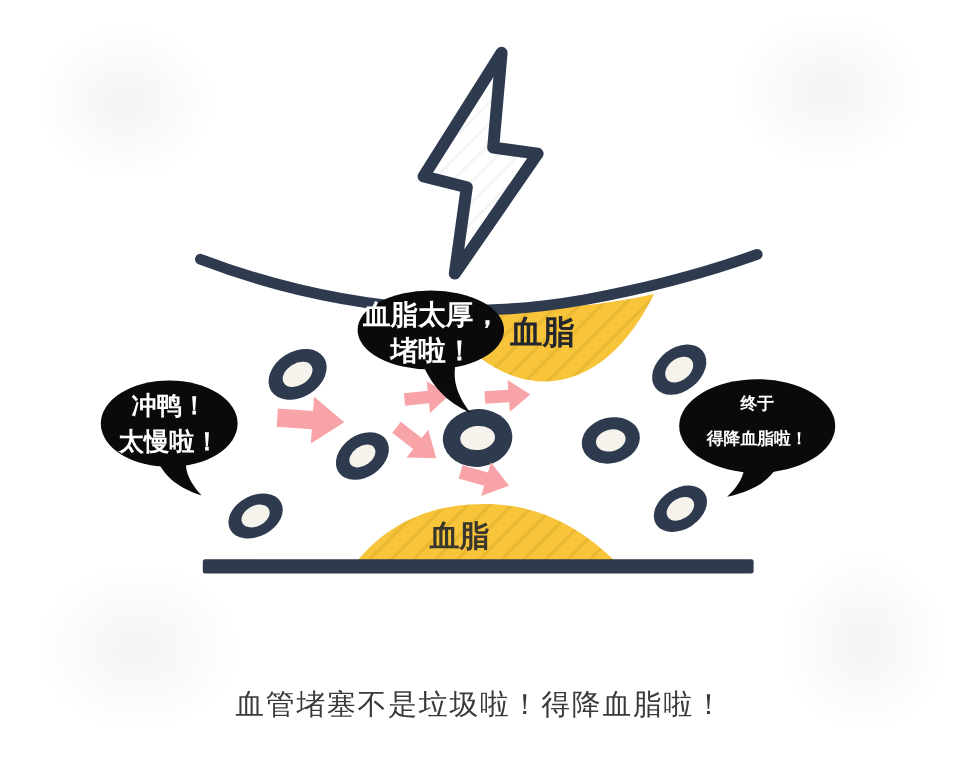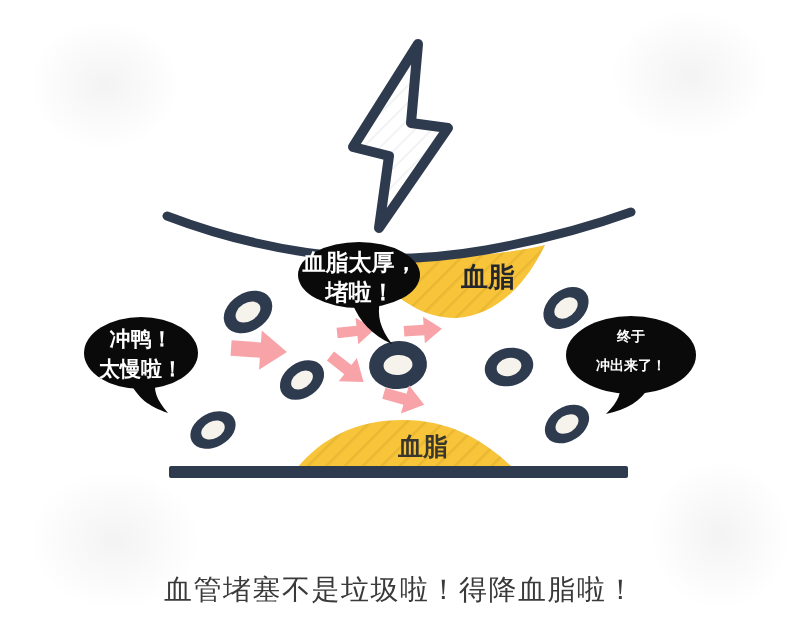--- a/index.html
+++ b/index.html
@@ -11,24 +11,24 @@
   
   .navy-fill{fill:var(--vessel-navy,#2e3a4e);}
   .navy-stroke{stroke:var(--vessel-navy,#2e3a4e);}
   .yellow-fill{fill:var(--plaque-yellow,#f7c43a);}
   .pink-fill{fill:var(--arrow-pink,#f7a3a8);}
   .bubble-fill{fill:var(--bubble-black,#0a0a0a);}
   .cream-fill{fill:var(--cell-inner,#f6f3ec);}
   .txt{position:absolute;pointer-events:none;}
   .bubble-txt{color:#fff;font-weight:bold;text-align:center;}
   .bubble-txt span{display:block;}
-  .plaque-txt{color:#2d2b24;font-weight:600;text-align:right;}
+  .plaque-txt{color:#2d2b24;font-weight:600;text-align:left;}
   .caption{
     left:0;right:0;top:571px;text-align:center;
-    font-size:28px;letter-spacing:1.5px;font-weight:500;
+    font-size:24px;letter-spacing:1.5px;font-weight:500;
     color:var(--caption-color,#3a3a3a);
   }
   .smudge{position:absolute;border-radius:50%;pointer-events:none;
     background:radial-gradient(closest-side, rgba(90,90,95,0.07), rgba(90,90,95,0.0));}
 </style>
 </head>
 <body>
 
 <div class="stage">
 
@@ -129,21 +129,21 @@
     <span>堵啦！</span>
   </div>
 
   <div class="txt bubble-txt" style="left:85px;top:324px;width:112px;font-size:21px;line-height:30px;">
     <span>冲鸭！</span>
     <span>太慢啦！</span>
   </div>
 
   <div class="txt bubble-txt" style="left:566px;top:322px;width:130px;font-size:14px;line-height:29px;">
     <span>终于</span>
-    <span>冲出来了！</span>
+    <span>得降血脂啦！</span>
   </div>
 
   <div class="txt plaque-txt" style="left:425px;top:259px;width:90px;font-size:27px;color:#23262c;">血脂</div>
 
   <div class="txt plaque-txt" style="left:358px;top:430px;width:90px;font-size:25px;color:#39362d;">血脂</div>
 
   <div class="txt caption">血管堵塞不是垃圾啦！得降血脂啦！</div>
 </div>
 
 </body></html>

